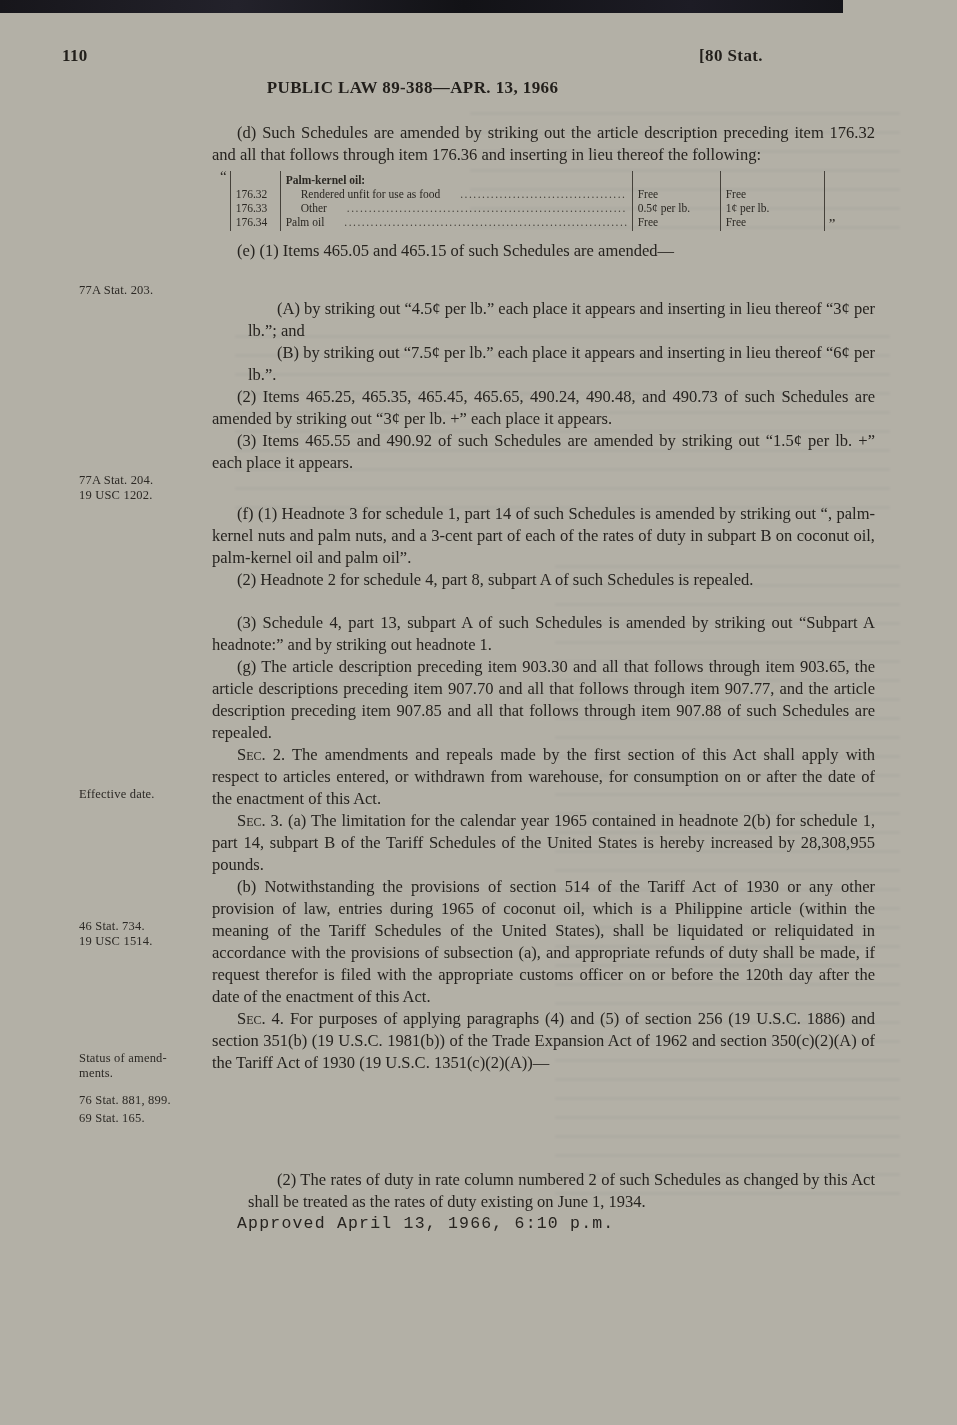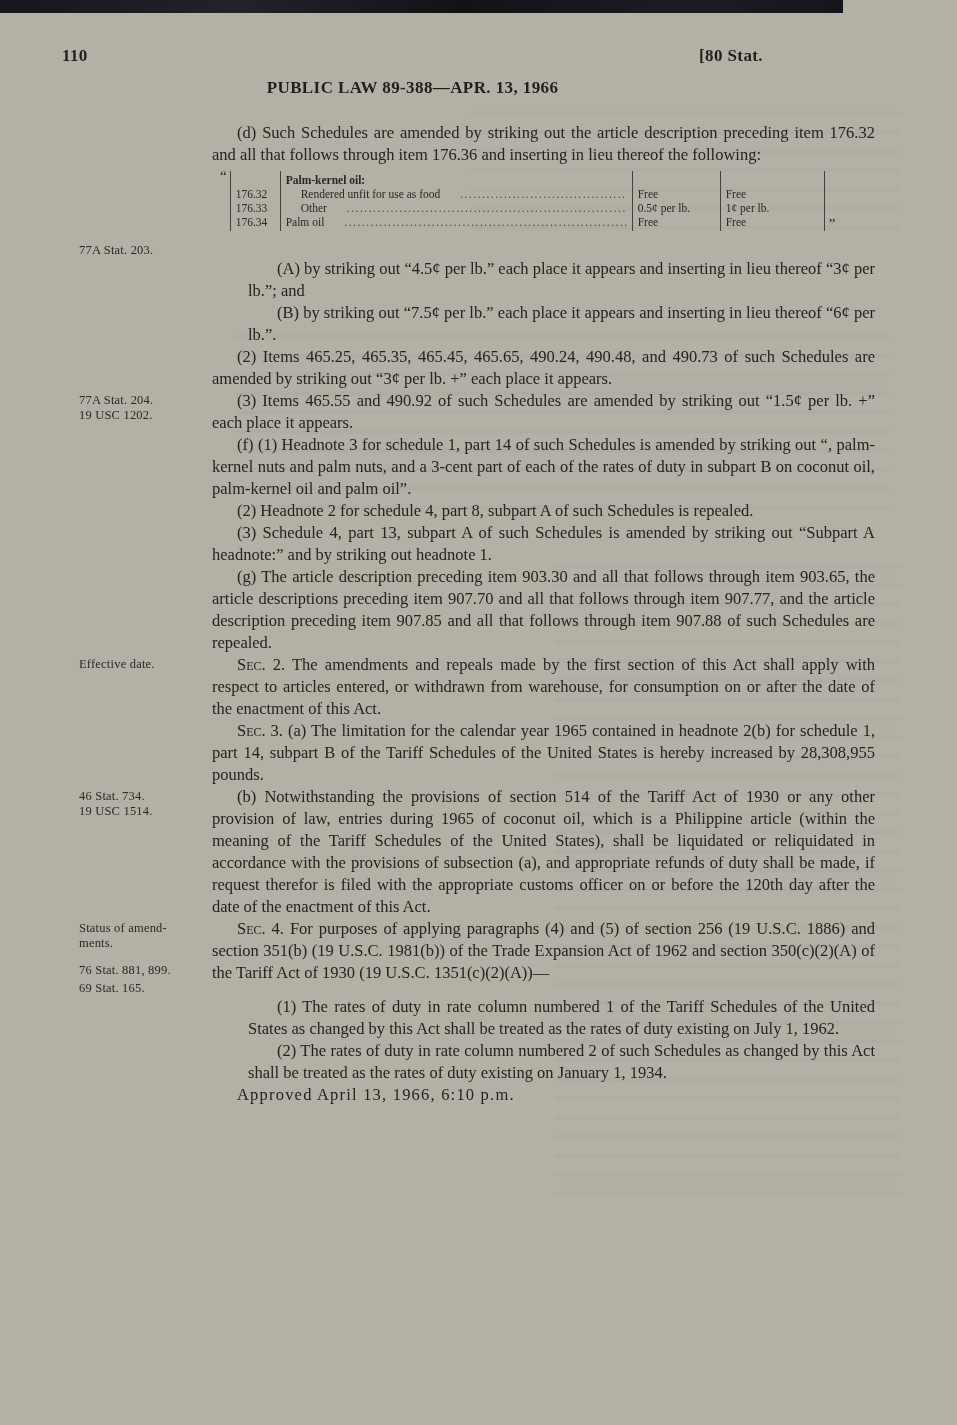--- a/index.html
+++ b/index.html
@@ -41,30 +41,31 @@
   .ptitle { justify-self: center; margin-top: 32px; }
   .pstat { justify-self: end; font-weight: 700; }
 
   .content { position: relative; margin-top: 24px; }
   .row { display: flex; align-items: flex-start; }
   .notecol {
     width: 212px; flex: none; box-sizing: border-box;
     padding: 3px 16px 0 79px;
     font-size: 12.5px; line-height: 15px; color: #2c2925;
     letter-spacing: 0.2px;
+    margin-top: 40px;
   }
   .textcol {
     width: 663px; flex: none;
     font-size: 16.5px; line-height: 22px;
     text-align: justify;
   }
   .para { margin: 0; text-indent: 25px; }
   .sub  { margin: 0 0 0 36px; text-indent: 29px; }
   .sc   { font-variant: small-caps; }
-  .approved { margin: 0; text-indent: 25px; letter-spacing: 1.2px; text-align: left; }
+  .approved { margin: 0; text-indent: 25px; letter-spacing: 1.2px; text-align: left; font-family: Liberation Mono, monospace; }
   .mt12 { margin-top: 12px; }
   .mt2  { margin-top: 3px; }
 
   
   .tblock {
     margin: 5px 0 9px 8px;
     display: flex; align-items: stretch;
     font-size: 11.5px; line-height: 14px; text-align: left;
     color: #2a2722;
   }
@@ -155,20 +156,23 @@
         </div>
       </div>
     </div>
 
     <div class="row">
       <div class="notecol">
         <div class="note">
           <div>77A Stat. 203.</div>
         </div>
       </div>
+      <div class="textcol">
+        <p class="para">(e) (1) Items 465.05 and 465.15 of such Schedules are amended—</p>
+      </div>
     </div>
 
     <div class="row">
       <div class="notecol"></div>
       <div class="textcol">
         <p class="sub">(A) by striking out “4.5¢ per lb.” each place it appears and inserting in lieu thereof “3¢ per lb.”; and</p>
       </div>
     </div>
 
     <div class="row">
@@ -268,29 +272,26 @@
           <div>69 Stat. 165.</div>
         </div>
       </div>
       <div class="textcol">
         <p class="para"><span class="sc">Sec. 4.</span> <span>For purposes of applying paragraphs (4) and (5) of section 256 (19 U.S.C. 1886) and section 351(b) (19 U.S.C. 1981(b)) of the Trade Expansion Act of 1962 and section 350(c)(2)(A) of the Tariff Act of 1930 (19 U.S.C. 1351(c)(2)(A))—</span></p>
       </div>
     </div>
 
     <div class="row">
       <div class="notecol"></div>
-      <div class="textcol">
-        <p class="sub">(1) The rates of duty in rate column numbered 1 of the Tariff Schedules of the United States as changed by this Act shall be treated as the rates of duty existing on July 1, 1962.</p>
-      </div>
-    </div>
-
-    <div class="row">
-      <div class="notecol"></div>
-      <div class="textcol">
-        <p class="sub">(2) The rates of duty in rate column numbered 2 of such Schedules as changed by this Act shall be treated as the rates of duty existing on January 1, 1934.</p>
+    </div>
+
+    <div class="row">
+      <div class="notecol"></div>
+      <div class="textcol">
+        <p class="sub">(2) The rates of duty in rate column numbered 2 of such Schedules as changed by this Act shall be treated as the rates of duty existing on June 1, 1934.</p>
       </div>
     </div>
 
     <div class="row">
       <div class="notecol"></div>
       <div class="textcol">
         <p class="approved">Approved April 13, 1966, 6:10 p.m.</p>
       </div>
     </div>
 

